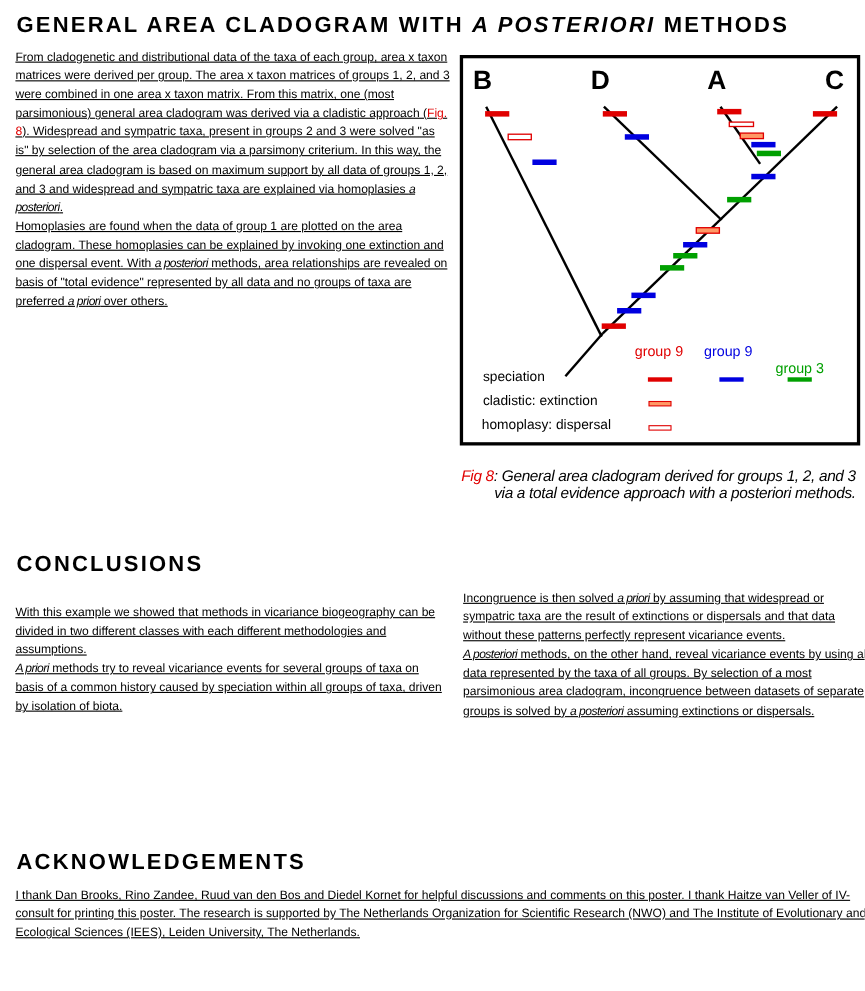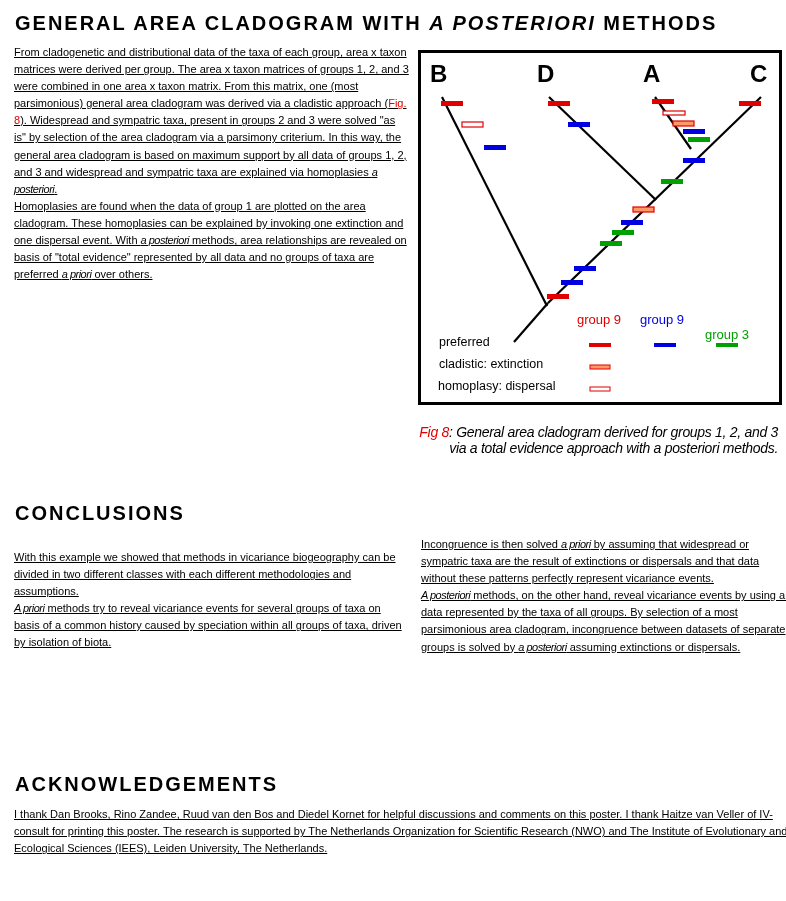--- a/index.html
+++ b/index.html
@@ -70,21 +70,21 @@
       <rect x="169" y="334" width="20" height="4" fill="#fff" stroke="#e00000" stroke-width="1"></rect>
     </g>
   </svg>
   <span class="taxon-label" style="left:9px;top:7px;">B</span>
   <span class="taxon-label" style="left:116px;top:7px;">D</span>
   <span class="taxon-label" style="left:222px;top:7px;">A</span>
   <span class="taxon-label" style="left:329px;top:7px;">C</span>
   <span class="legend-group" style="left:156px;top:259px;color:#e00000;">group 9</span>
   <span class="legend-group" style="left:219px;top:259px;color:#0000e0;">group 9</span>
   <span class="legend-group" style="left:284px;top:274px;color:#00a000;">group 3</span>
-  <span class="legend-row" style="top:282px;">preferred</span>
+  <span class="legend-row" style="top:282px;">speciation</span>
   <span class="legend-row" style="top:304px;">cladistic: extinction</span>
   <span class="legend-row" style="top:326px;left:17px;">homoplasy: dispersal</span>
 </div>
 
 <p id="caption"><span class="red">Fig 8</span><span>: General area cladogram derived for groups 1, 2, and 3 via a total evidence approach with a posteriori methods.</span></p>
 
 <h2 class="heading" style="top:502px;">CONCLUSIONS</h2>
 
 <p class="para" id="concl-left"><span>With this example we showed that methods in vicariance biogeography can be divided in two different classes with each different methodologies and assumptions.</span><br><i>A priori</i><span> methods try to reveal vicariance events for several groups of taxa on basis of a common history caused by speciation within all groups of taxa, driven by isolation of biota.</span></p>
 

